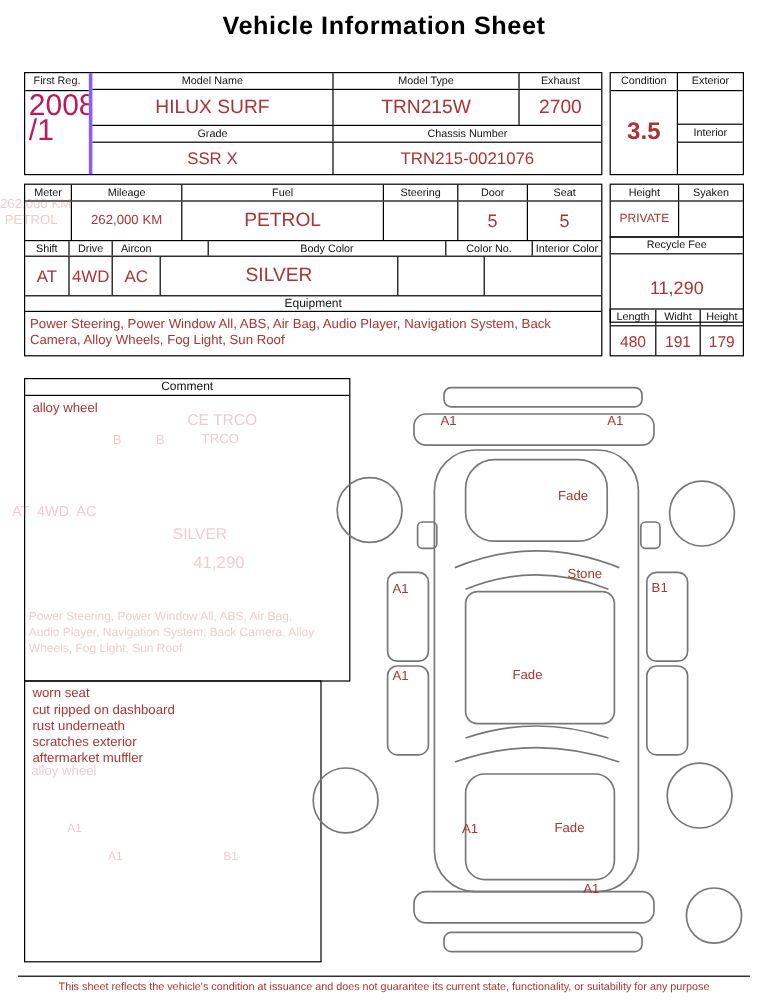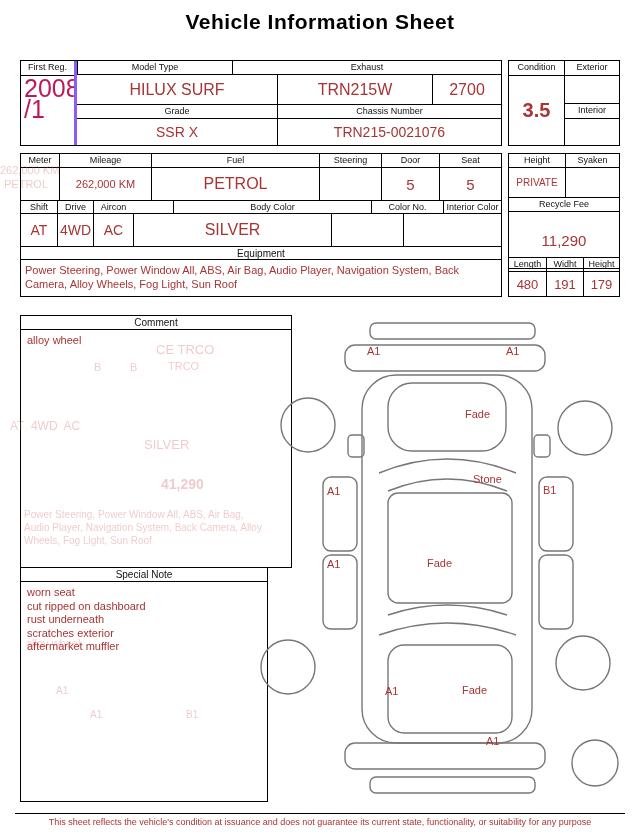--- a/index.html
+++ b/index.html
@@ -37,20 +37,21 @@
     <div class="cell colflex" style="width:56px;border-right:3px solid #8b5cf6;">
       <div class="hdr bb" style="height:14px;">First Reg.</div>
       <div style="color:#be185d;font-size:25px;line-height:21px;padding:2px 0 0 3px;">
         <div>2008</div>
         <div>/1</div>
       </div>
     </div>
     <div class="colflex" style="flex:1;">
       <div class="colflex" style="height:43px;">
         <div class="hrow">
+          <div class="cell hdr" style="width:200px;">Model Name</div>
           <div class="cell hdr bl" style="width:155px;">Model Type</div>
           <div class="cell hdr bl" style="flex:1;">Exhaust</div>
         </div>
         <div class="vrow" style="flex:1;">
           <div class="cell val" style="width:200px;font-size:16px;">HILUX SURF</div>
           <div class="cell val bl" style="width:155px;font-size:16px;">TRN215W</div>
           <div class="cell val bl" style="flex:1;font-size:16px;">2700</div>
         </div>
       </div>
       <div class="colflex bt" style="flex:1;">
@@ -150,23 +151,20 @@
   </div>
 
   <div class="box colflex" style="left:20px;top:315px;width:272px;height:253px;">
     <div class="hrow">
       <div class="cell hdr" style="flex:1;font-size:10px;">Comment</div>
     </div>
     <div class="rednote" style="padding:4px 6px;font-size:11px;">alloy wheel</div>
   </div>
 
   <div class="box colflex" style="left:20px;top:567px;width:248px;height:235px;">
-    <div class="hrow">
-      <div class="cell hdr" style="flex:1;font-size:10px;">Special Note</div>
-    </div>
     <div class="rednote" style="padding:4px 6px;font-size:11px;line-height:13.5px;">
       <div>worn seat</div>
       <div>cut ripped on dashboard</div>
       <div>rust underneath</div>
       <div>scratches exterior</div>
       <div>aftermarket muffler</div>
     </div>
   </div>
 
   <div class="abs" style="left:255px;top:315px;width:370px;height:492px;">
@@ -209,21 +207,21 @@
   </div>
 
   <span class="ghost" style="left:0;top:164px;font-size:11px;">262,000 KM</span>
   <span class="ghost" style="left:4px;top:178px;font-size:11px;">PETROL</span>
   <span class="ghost" style="left:156px;top:342px;font-size:13px;">CE TRCO</span>
   <span class="ghost" style="left:168px;top:360px;font-size:11px;">TRCO</span>
   <span class="ghost" style="left:94px;top:361px;font-size:11px;">B</span>
   <span class="ghost" style="left:130px;top:361px;font-size:11px;">B</span>
   <span class="ghost" style="left:10px;top:419px;font-size:12px;">AT  4WD  AC</span>
   <span class="ghost" style="left:144px;top:437px;font-size:13px;">SILVER</span>
-  <span class="ghost" style="left:161px;top:476px;font-size:14px;font-weight:bold;">41,290</span>
+  <span class="ghost" style="left:161px;top:460px;font-size:14px;">41,290</span>
   <span class="ghost" style="left:24px;top:508px;width:238px;font-size:10px;line-height:13px;white-space:normal;display:block;">Power Steering, Power Window All, ABS, Air Bag, Audio Player, Navigation System, Back Camera, Alloy Wheels, Fog Light, Sun Roof</span>
   <span class="ghost" style="left:26px;top:637px;font-size:11px;">alloy wheel</span>
   <span class="ghost" style="left:56px;top:685px;font-size:10px;">A1</span>
   <span class="ghost" style="left:90px;top:709px;font-size:10px;">A1</span>
   <span class="ghost" style="left:186px;top:709px;font-size:10px;">B1</span>
 
   <div class="footer-line"></div>
   <div class="disclaimer">This sheet reflects the vehicle's condition at issuance and does not guarantee its current state, functionality, or suitability for any purpose</div>
 
 </div>

